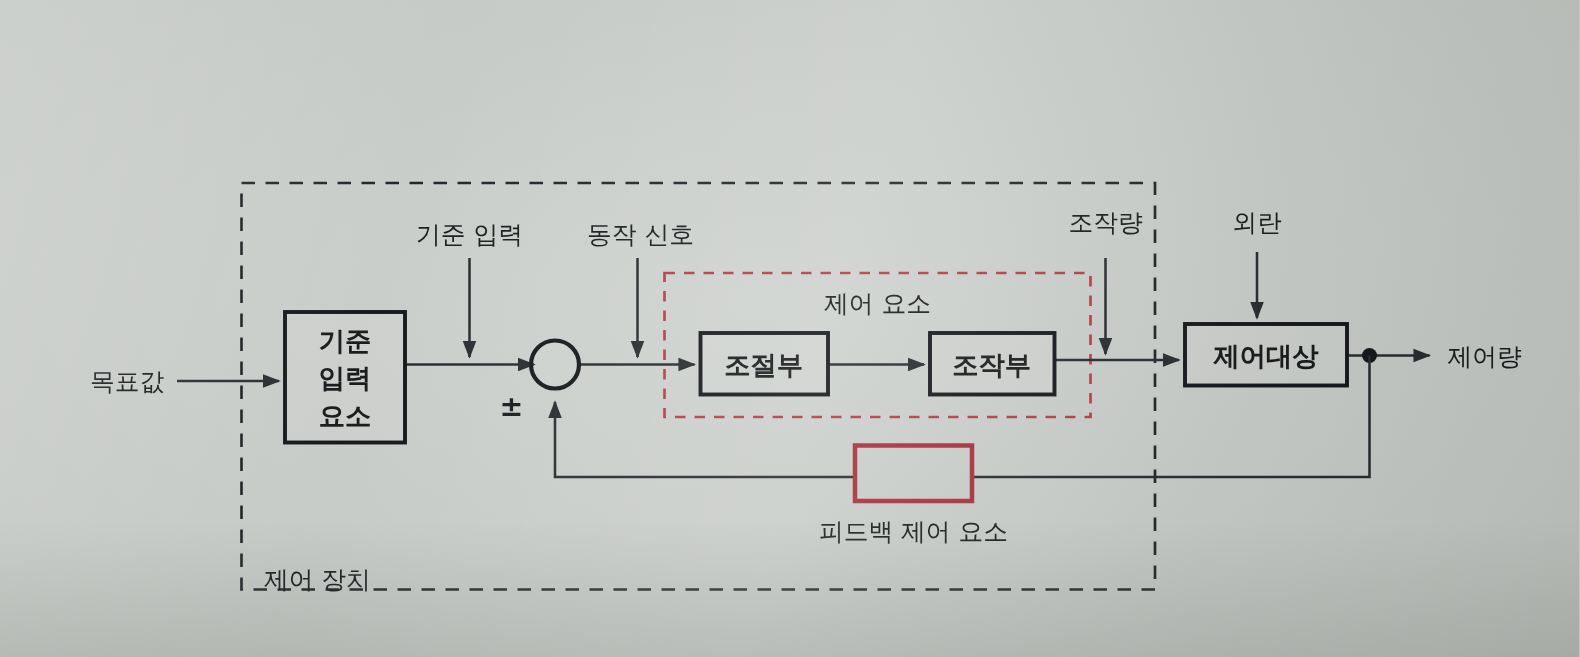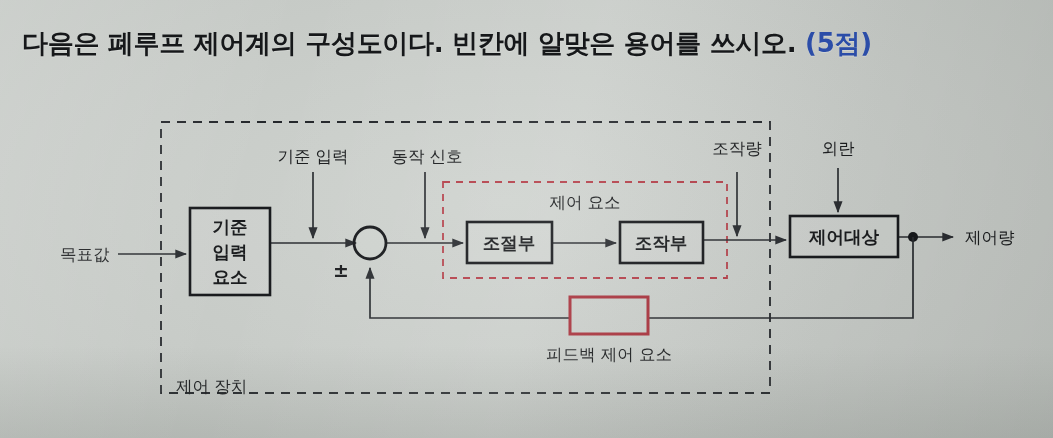--- a/index.html
+++ b/index.html
@@ -111,24 +111,20 @@
   }
   .node-dot {
     fill: #17191c;
   }
 </style>
 </head>
 <body>
 
 <div id="page">
 
-  <div class="question-line">
-    <span>다음은 폐루프 제어계의 구성도이다. 빈칸에 알맞은 용어를 쓰시오.</span>
-    <span class="q-points">(5점)</span>
-  </div>
 
   <svg id="diagram" viewBox="0 0 1053 438" xmlns="http://www.w3.org/2000/svg">
     <defs>
       <marker id="arrow" viewBox="0 0 10 10" refX="9" refY="5" markerWidth="7" markerHeight="7" orient="auto-start-reverse">
         <path d="M 0 1.2 L 10 5 L 0 8.8 z" fill="#2a2d31"></path>
       </marker>
     </defs>
 
     <rect class="outer-dash" x="161" y="122" width="609" height="271"></rect>
 

